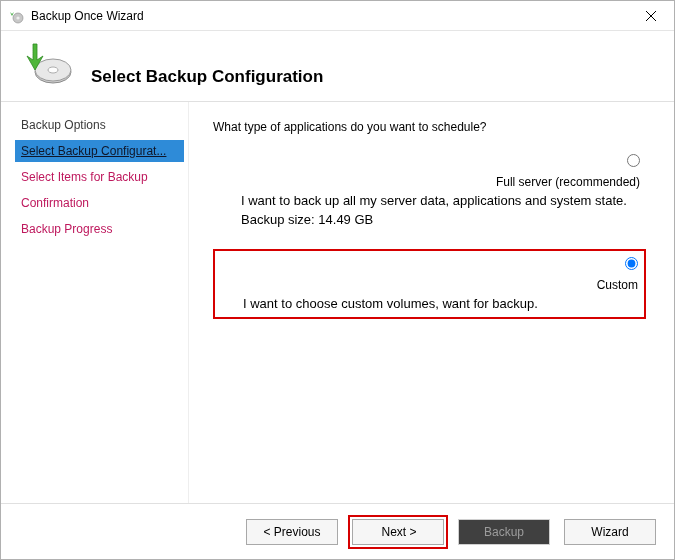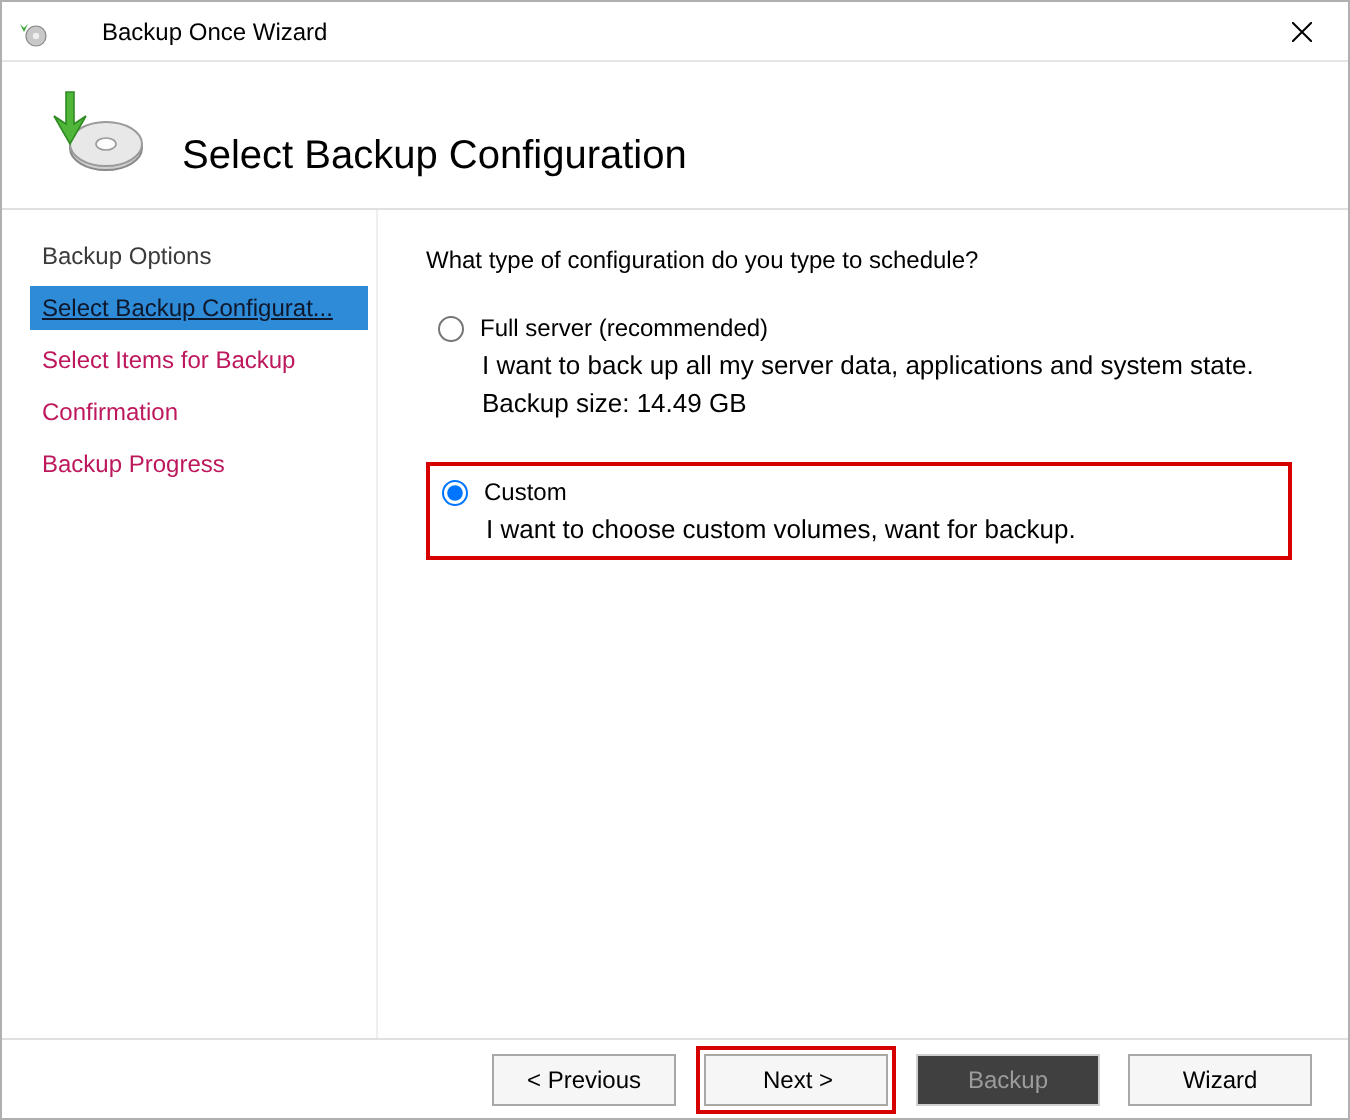--- a/index.html
+++ b/index.html
@@ -18,21 +18,20 @@
     flex-direction: column;
     background: #fff;
     position: relative;
   }
   .titlebar {
     height: 30px;
     display: flex;
     align-items: center;
     padding: 0 0 0 8px;
     border-bottom: 1px solid #e5e5e5;
-    gap: 20px;
   }
   .titlebar-icon {
     width: 16px; height: 16px;
     margin-right: 6px;
     flex: 0 0 auto;
   }
   .titlebar-title {
     flex: 1 1 auto;
     font-size: 12px;
   }
@@ -52,22 +51,22 @@
     align-items: center;
     gap: 18px;
     border-bottom: 1px solid #e0e0e0;
   }
   .header-icon {
     width: 52px;
     height: 44px;
     flex: 0 0 auto;
   }
   .header-title {
-    font-size: 20px;
-    font-weight: 400;
+    font-size: 17px;
+    font-weight: 700;
     margin-top: 26px;
   }
   .body {
     flex: 1 1 auto;
     display: flex;
     overflow: hidden;
   }
   .sidebar {
     width: 188px;
     padding: 12px 4px 12px 14px;
@@ -101,37 +100,38 @@
     margin-bottom: 16px;
   }
   .option-block {
     margin-bottom: 18px;
     padding: 4px 6px;
   }
   .option-row {
     display: flex;
     align-items: flex-end;
     gap: 8px;
+    flex-direction: column;
   }
   .option-row input[type=radio] {
     width: 13px; height: 13px;
     margin: 0;
   }
   .option-label { font-size: 12px; }
   .option-desc, .option-extra {
     margin-left: 22px;
     margin-top: 4px;
     font-size: 13px;
   }
   .highlight-box {
     border: 2px solid #d60000;
     padding: 6px;
   }
   .footer {
-    height: 40px;
+    height: 56px;
     border-top: 1px solid #e0e0e0;
     display: flex;
     align-items: center;
     justify-content: flex-end;
     padding: 0 18px;
     gap: 14px;
   }
   .btn {
     min-width: 92px;
     height: 26px;
@@ -190,21 +190,21 @@
 
     <div class="sidebar">
       <div class="step done">Backup Options</div>
       <div class="step current">Select Backup Configurat...</div>
       <div class="step">Select Items for Backup</div>
       <div class="step">Confirmation</div>
       <div class="step">Backup Progress</div>
     </div>
 
     <div class="content">
-      <div class="question">What type of configuration do you type to schedule?</div>
+      <div class="question">What type of applications do you want to schedule?</div>
 
       <div class="option-block">
         <label class="option-row">
           <input type="radio" name="cfg" style="">
           <span class="option-label">Full server (recommended)</span>
         </label>
         <div class="option-desc">I want to back up all my server data, applications and system state.</div>
         <div class="option-extra">Backup size: 14.49 GB</div>
       </div>
 

